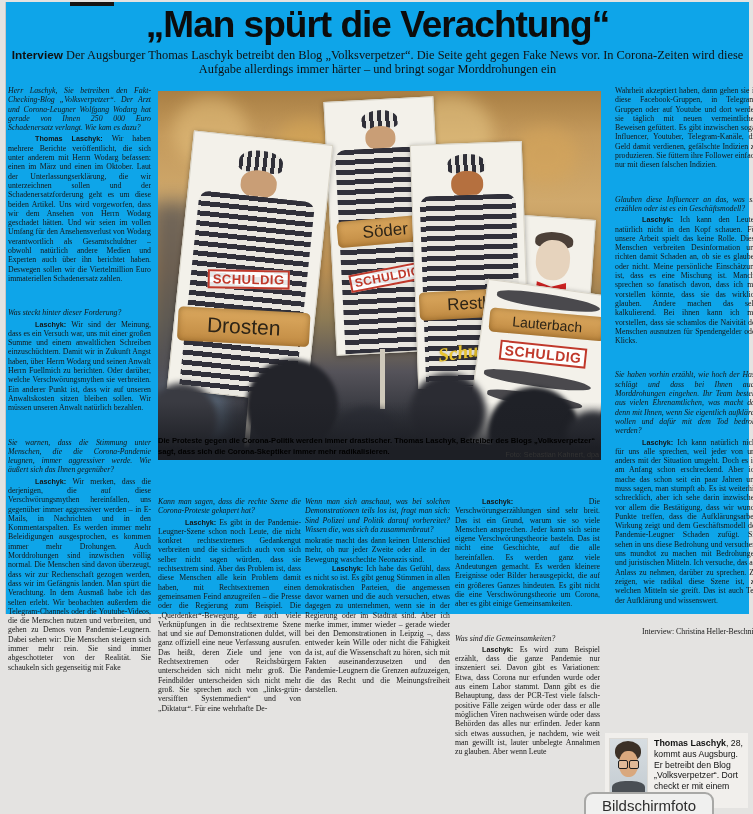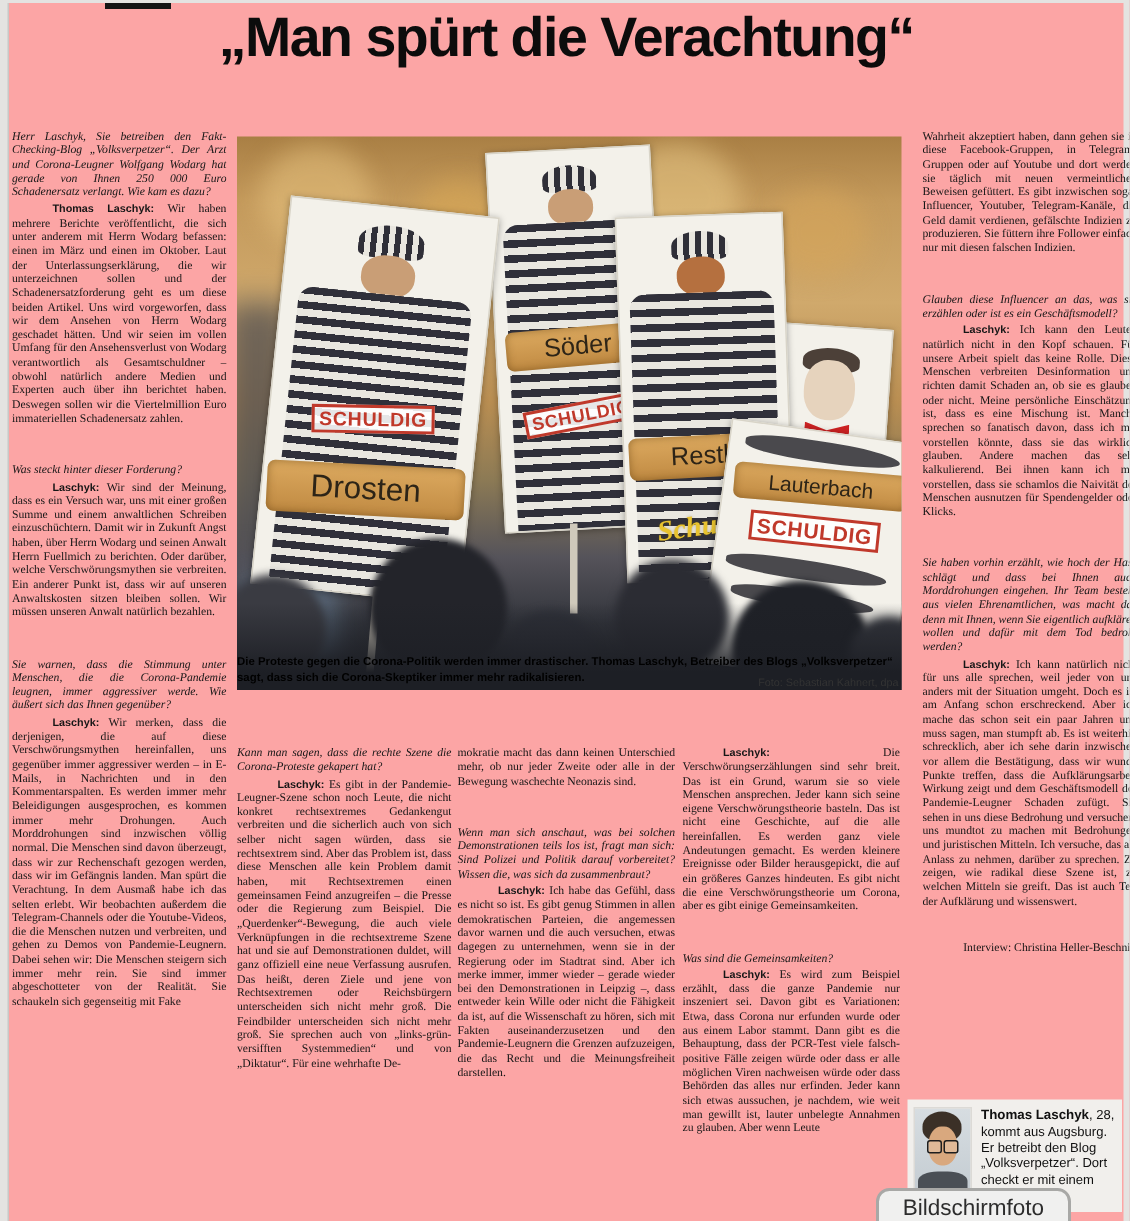--- a/index.html
+++ b/index.html
@@ -1,17 +1,17 @@
 <!DOCTYPE html>
 <html lang="de"><head>
 <meta charset="utf-8">
 <style>
   html,body{margin:0;padding:0;background:#d9d9d7;font-family:"Liberation Serif",serif;}
   .screen{position:relative;width:753px;height:814px;overflow:hidden;background:#e4e3e1;}
-  .page{position:absolute;left:6px;top:2px;width:743px;height:812px;background:#fca5a5;color:#1b1b1b;box-shadow:-1px 0 0 #c8c8c6;}
+  .page{position:absolute;left:6px;top:2px;width:743px;height:612px;background:#0ea5e9;color:#1b1b1b;box-shadow:-1px 0 0 #c8c8c6;}
   .scan-mark{position:absolute;left:64px;top:0;width:44px;height:4px;background:#141414;}
 
   .headline{position:absolute;top:2px;left:0;width:100%;margin:0;text-align:center;
     font-family:"Liberation Sans",sans-serif;font-weight:bold;font-size:37px;letter-spacing:-1px;color:#0c0c0c;}
   .intro{position:absolute;top:47px;left:4px;width:735px;margin:0;text-align:center;
     font-size:12.4px;line-height:13.6px;color:#101010;}
   .intro b{font-family:"Liberation Sans",sans-serif;font-size:11.8px;}
 
   .col{position:absolute;font-size:7.8px;line-height:9.3px;text-align:justify;overflow:hidden;color:#161616;}
   .col1{left:2px;top:84px;width:143px;height:728px;}
@@ -69,20 +69,21 @@
     font-family:"Liberation Sans",sans-serif;font-size:15px;color:#2d2d2d;text-align:center;padding:3px 12px 0;}
 </style>
 </head>
 <body>
 
 <div class="screen">
   <div class="page">
     <div class="scan-mark"></div>
 
     <h1 class="headline">„Man spürt die Verachtung“</h1>
+    <p class="intro"><b>Interview</b> <span>Der Augsburger Thomas Laschyk betreibt den Blog „Volksverpetzer“. Die Seite geht gegen Fake News vor. In Corona-Zeiten wird diese Aufgabe allerdings immer härter – und bringt sogar Morddrohungen ein</span></p>
 
     <div class="col col1">
         <p class="para question">Herr Laschyk, Sie betreiben den Fakt-Checking-Blog „Volksverpetzer“. Der Arzt und Corona-Leugner Wolfgang Wodarg hat gerade von Ihnen 250 000 Euro Schadenersatz verlangt. Wie kam es dazu?</p>
         <p class="para answer"><b>Thomas Laschyk: </b>Wir haben mehrere Berichte veröffentlicht, die sich unter anderem mit Herrn Wodarg befassen: einen im März und einen im Oktober. Laut der Unterlassungserklärung, die wir unterzeichnen sollen und der Schadenersatzforderung geht es um diese beiden Artikel. Uns wird vorgeworfen, dass wir dem Ansehen von Herrn Wodarg geschadet hätten. Und wir seien im vollen Umfang für den Ansehensverlust von Wodarg verantwortlich als Gesamtschuldner – obwohl natürlich andere Medien und Experten auch über ihn berichtet haben. Deswegen sollen wir die Viertelmillion Euro immateriellen Schadenersatz zahlen.</p>
         <p class="para question">Was steckt hinter dieser Forderung?</p>
         <p class="para answer"><b>Laschyk: </b>Wir sind der Meinung, dass es ein Versuch war, uns mit einer großen Summe und einem anwaltlichen Schreiben einzuschüchtern. Damit wir in Zukunft Angst haben, über Herrn Wodarg und seinen Anwalt Herrn Fuellmich zu berichten. Oder darüber, welche Verschwörungsmythen sie verbreiten. Ein anderer Punkt ist, dass wir auf unseren Anwaltskosten sitzen bleiben sollen. Wir müssen unseren Anwalt natürlich bezahlen.</p>
         <p class="para question">Sie warnen, dass die Stimmung unter Menschen, die die Corona-Pandemie leugnen, immer aggressiver werde. Wie äußert sich das Ihnen gegenüber?</p>
         <p class="para answer"><b>Laschyk: </b>Wir merken, dass die derjenigen, die auf diese Verschwörungsmythen hereinfallen, uns gegenüber immer aggressiver werden – in E-Mails, in Nachrichten und in den Kommentarspalten. Es werden immer mehr Beleidigungen ausgesprochen, es kommen immer mehr Drohungen. Auch Morddrohungen sind inzwischen völlig normal. Die Menschen sind davon überzeugt, dass wir zur Rechenschaft gezogen werden, dass wir im Gefängnis landen. Man spürt die Verachtung. In dem Ausmaß habe ich das selten erlebt. Wir beobachten außerdem die Telegram-Channels oder die Youtube-Videos, die die Menschen nutzen und verbreiten, und gehen zu Demos von Pandemie-Leugnern. Dabei sehen wir: Die Menschen steigern sich immer mehr rein. Sie sind immer abgeschotteter von der Realität. Sie schaukeln sich gegenseitig mit Fake</p>
       </div>
 
@@ -150,22 +151,22 @@
     <div class="caption">
       <span>Die Proteste gegen die Corona-Politik werden immer drastischer. Thomas Laschyk, Betreiber des Blogs „Volksverpetzer“ sagt, dass sich die Corona-Skeptiker immer mehr radikalisieren.</span>
       <span class="photo-credit">Foto: Sebastian Kahnert, dpa</span>
     </div>
 
     <div class="col col2">
         <p class="para question">Kann man sagen, dass die rechte Szene die Corona-Proteste gekapert hat?</p>
         <p class="para answer"><b>Laschyk: </b>Es gibt in der Pandemie-Leugner-Szene schon noch Leute, die nicht konkret rechtsextremes Gedankengut verbreiten und die sicherlich auch von sich selber nicht sagen würden, dass sie rechtsextrem sind. Aber das Problem ist, dass diese Menschen alle kein Problem damit haben, mit Rechtsextremen einen gemeinsamen Feind anzugreifen – die Presse oder die Regierung zum Beispiel. Die „Querdenker“-Bewegung, die auch viele Verknüpfungen in die rechtsextreme Szene hat und sie auf Demonstrationen duldet, will ganz offiziell eine neue Verfassung ausrufen. Das heißt, deren Ziele und jene von Rechtsextremen oder Reichsbürgern unterscheiden sich nicht mehr groß. Die Feindbilder unterscheiden sich nicht mehr groß. Sie sprechen auch von „links-grün-versifften Systemmedien“ und von „Diktatur“. Für eine wehrhafte De-</p>
       </div>
     <div class="col col3">
+        <p class="para question">Wenn man sich anschaut, was bei solchen Demonstrationen teils los ist, fragt man sich: Sind Polizei und Politik darauf vorbereitet? Wissen die, was sich da zusammenbraut?</p>
         <p class="para cont">mokratie macht das dann keinen Unterschied mehr, ob nur jeder Zweite oder alle in der Bewegung waschechte Neonazis sind.</p>
-        <p class="para question">Wenn man sich anschaut, was bei solchen Demonstrationen teils los ist, fragt man sich: Sind Polizei und Politik darauf vorbereitet? Wissen die, was sich da zusammenbraut?</p>
         <p class="para answer"><b>Laschyk: </b>Ich habe das Gefühl, dass es nicht so ist. Es gibt genug Stimmen in allen demokratischen Parteien, die angemessen davor warnen und die auch versuchen, etwas dagegen zu unternehmen, wenn sie in der Regierung oder im Stadtrat sind. Aber ich merke immer, immer wieder – gerade wieder bei den Demonstrationen in Leipzig –, dass entweder kein Wille oder nicht die Fähigkeit da ist, auf die Wissenschaft zu hören, sich mit Fakten auseinanderzusetzen und den Pandemie-Leugnern die Grenzen aufzuzeigen, die das Recht und die Meinungsfreiheit darstellen.</p>
       </div>
     <div class="col col4">
         <p class="para answer"><b>Laschyk: </b>Die Verschwörungserzählungen sind sehr breit. Das ist ein Grund, warum sie so viele Menschen ansprechen. Jeder kann sich seine eigene Verschwörungstheorie basteln. Das ist nicht eine Geschichte, auf die alle hereinfallen. Es werden ganz viele Andeutungen gemacht. Es werden kleinere Ereignisse oder Bilder herausgepickt, die auf ein größeres Ganzes hindeuten. Es gibt nicht die eine Verschwörungstheorie um Corona, aber es gibt einige Gemeinsamkeiten.</p>
         <p class="para question">Was sind die Gemeinsamkeiten?</p>
         <p class="para answer"><b>Laschyk: </b>Es wird zum Beispiel erzählt, dass die ganze Pandemie nur inszeniert sei. Davon gibt es Variationen: Etwa, dass Corona nur erfunden wurde oder aus einem Labor stammt. Dann gibt es die Behauptung, dass der PCR-Test viele falsch-positive Fälle zeigen würde oder dass er alle möglichen Viren nachweisen würde oder dass Behörden das alles nur erfinden. Jeder kann sich etwas aussuchen, je nachdem, wie weit man gewillt ist, lauter unbelegte Annahmen zu glauben. Aber wenn Leute</p>
       </div>
     <div class="col col5">
         <p class="para cont">Wahrheit akzeptiert haben, dann gehen sie in diese Facebook-Gruppen, in Telegram-Gruppen oder auf Youtube und dort werden sie täglich mit neuen vermeintlichen Beweisen gefüttert. Es gibt inzwischen sogar Influencer, Youtuber, Telegram-Kanäle, die Geld damit verdienen, gefälschte Indizien zu produzieren. Sie füttern ihre Follower einfach nur mit diesen falschen Indizien.</p>
         <p class="para question">Glauben diese Influencer an das, was sie erzählen oder ist es ein Geschäftsmodell?</p>

